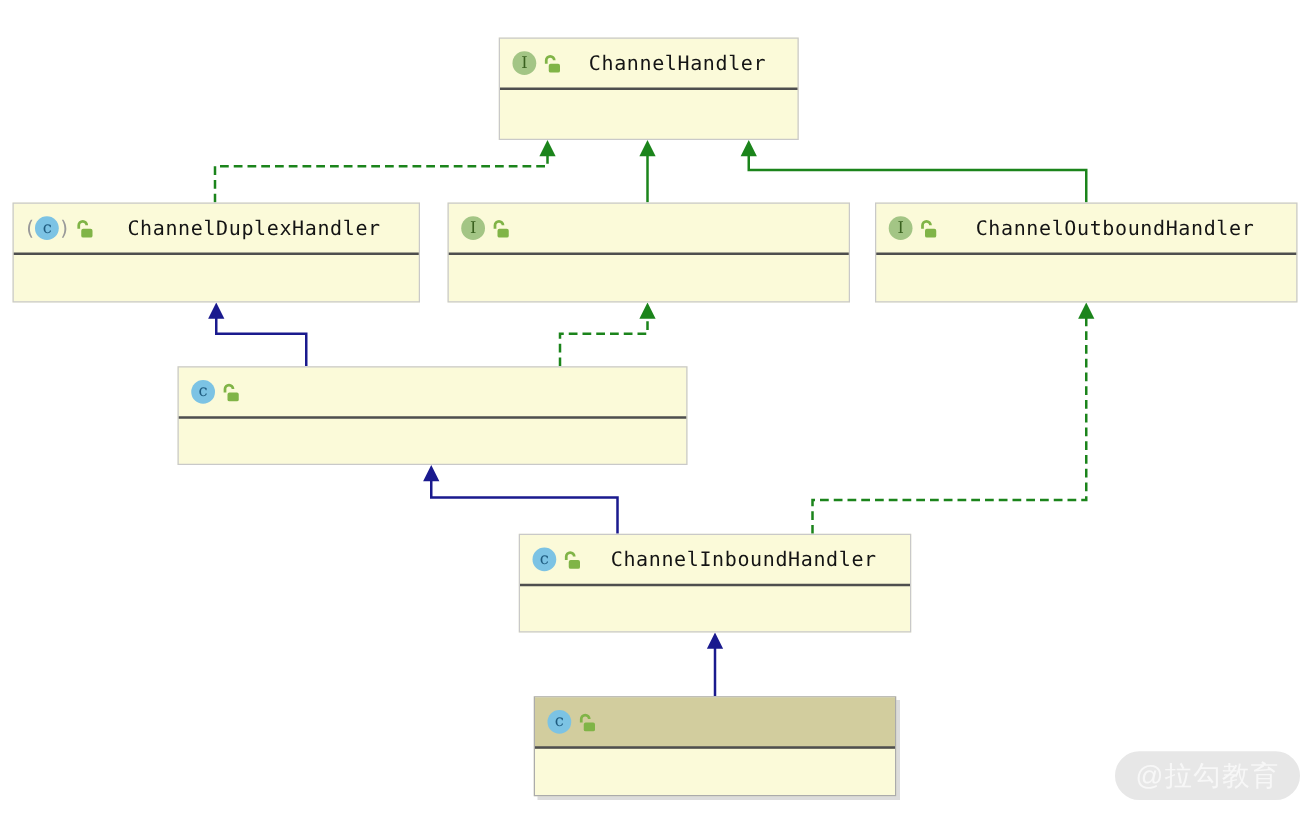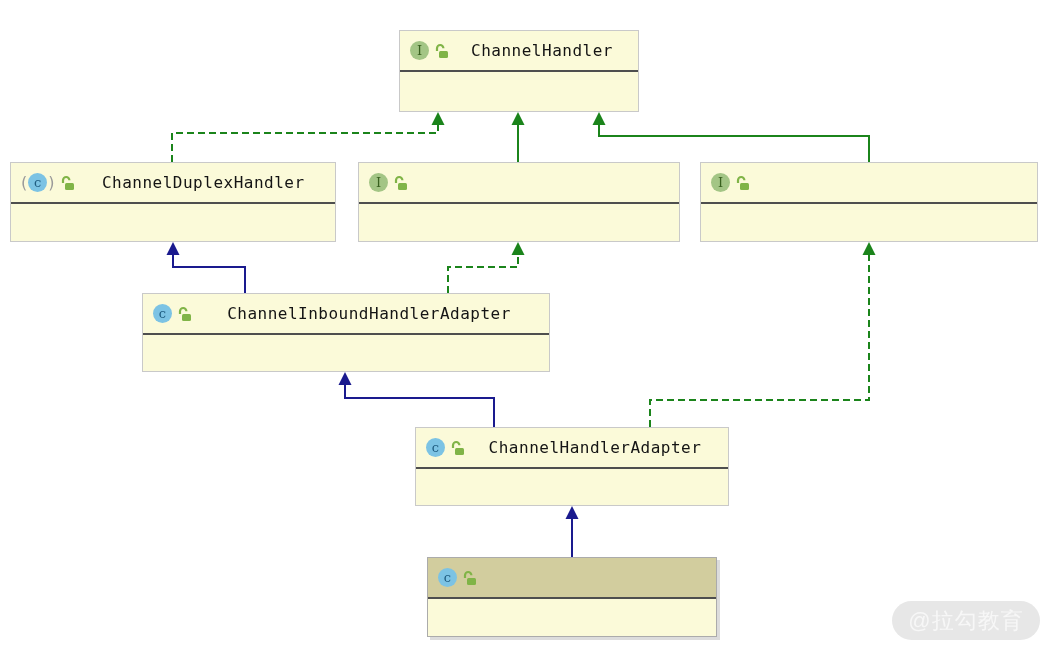--- a/index.html
+++ b/index.html
@@ -180,52 +180,52 @@
     <div class="hdr">
       <span class="icon-wrap">
           <span class="cicon iface">I</span>
         </span>
       <span class="lock">
           <svg width="16" height="16" viewBox="0 0 16 16">
             <path d="M3 8 V5.2 A3.2 3.2 0 0 1 9.4 5.2" fill="none" stroke="#80B447" stroke-width="2.2"></path>
             <rect x="5" y="8" width="9" height="7" rx="1.5" fill="#80B447"></rect>
           </svg>
         </span>
+      <span class="lbl">ChannelOutboundHandler</span>
     </div>
     <div class="bdy"></div>
   </div>
 
   <div class="node" style="left: 142px; top: 293px; width: 408px; height: 79px;">
     <div class="hdr">
       <span class="icon-wrap">
           <span class="cicon cls">c</span>
         </span>
       <span class="lock">
           <svg width="16" height="16" viewBox="0 0 16 16">
             <path d="M3 8 V5.2 A3.2 3.2 0 0 1 9.4 5.2" fill="none" stroke="#80B447" stroke-width="2.2"></path>
             <rect x="5" y="8" width="9" height="7" rx="1.5" fill="#80B447"></rect>
           </svg>
         </span>
-      <span class="lbl">ChannelInboundHandlerAdapter</span>
     </div>
     <div class="bdy"></div>
   </div>
 
   <div class="node" style="left: 415px; top: 427px; width: 314px; height: 79px;">
     <div class="hdr">
       <span class="icon-wrap">
           <span class="cicon cls">c</span>
         </span>
       <span class="lock">
           <svg width="16" height="16" viewBox="0 0 16 16">
             <path d="M3 8 V5.2 A3.2 3.2 0 0 1 9.4 5.2" fill="none" stroke="#80B447" stroke-width="2.2"></path>
             <rect x="5" y="8" width="9" height="7" rx="1.5" fill="#80B447"></rect>
           </svg>
         </span>
-      <span class="lbl">ChannelHandlerAdapter</span>
+      <span class="lbl">ChannelInboundHandler</span>
     </div>
     <div class="bdy"></div>
   </div>
 
   <div class="node selected" style="left: 427px; top: 557px; width: 290px; height: 80px;">
     <div class="hdr">
       <span class="icon-wrap">
           <span class="cicon cls">c</span>
         </span>
       <span class="lock">

